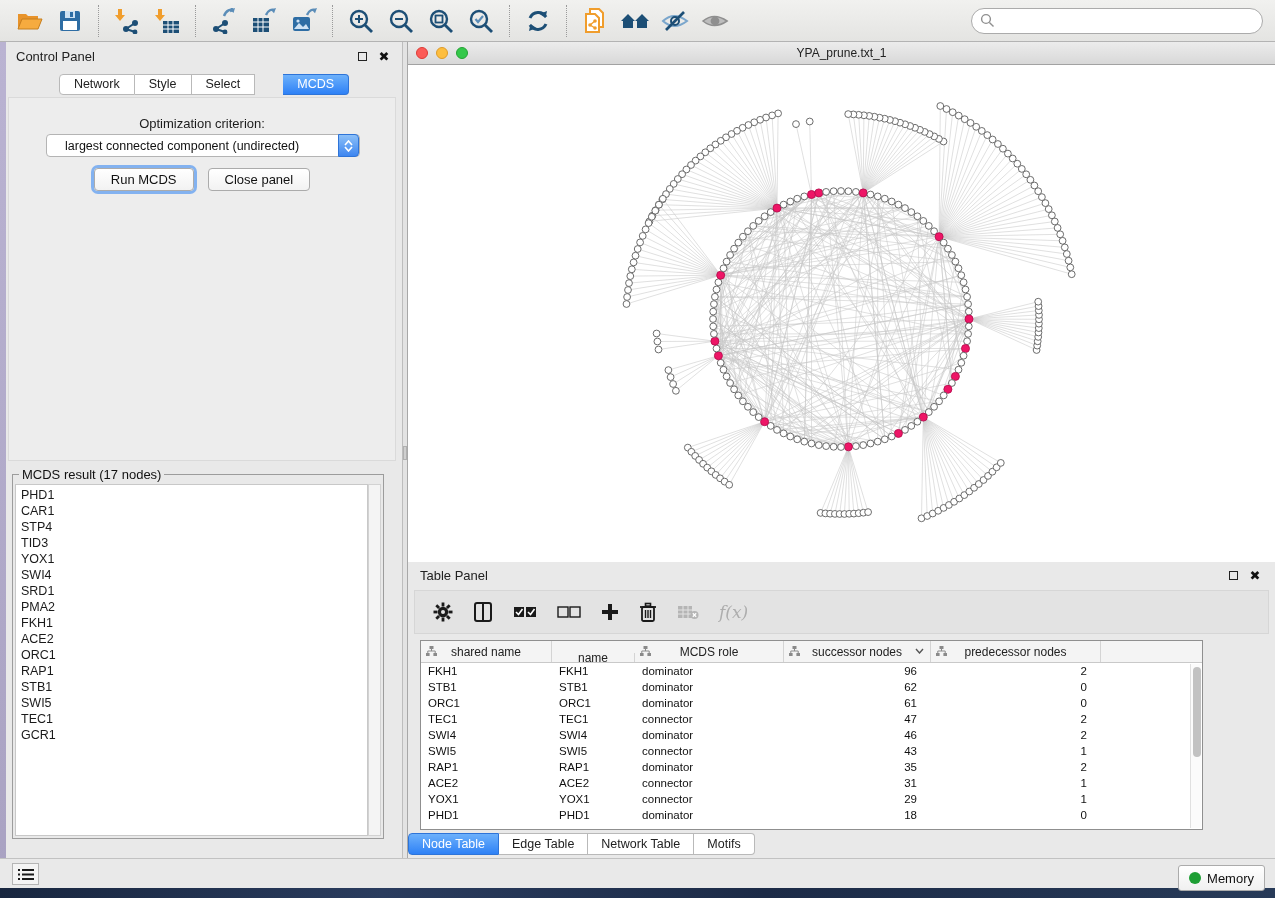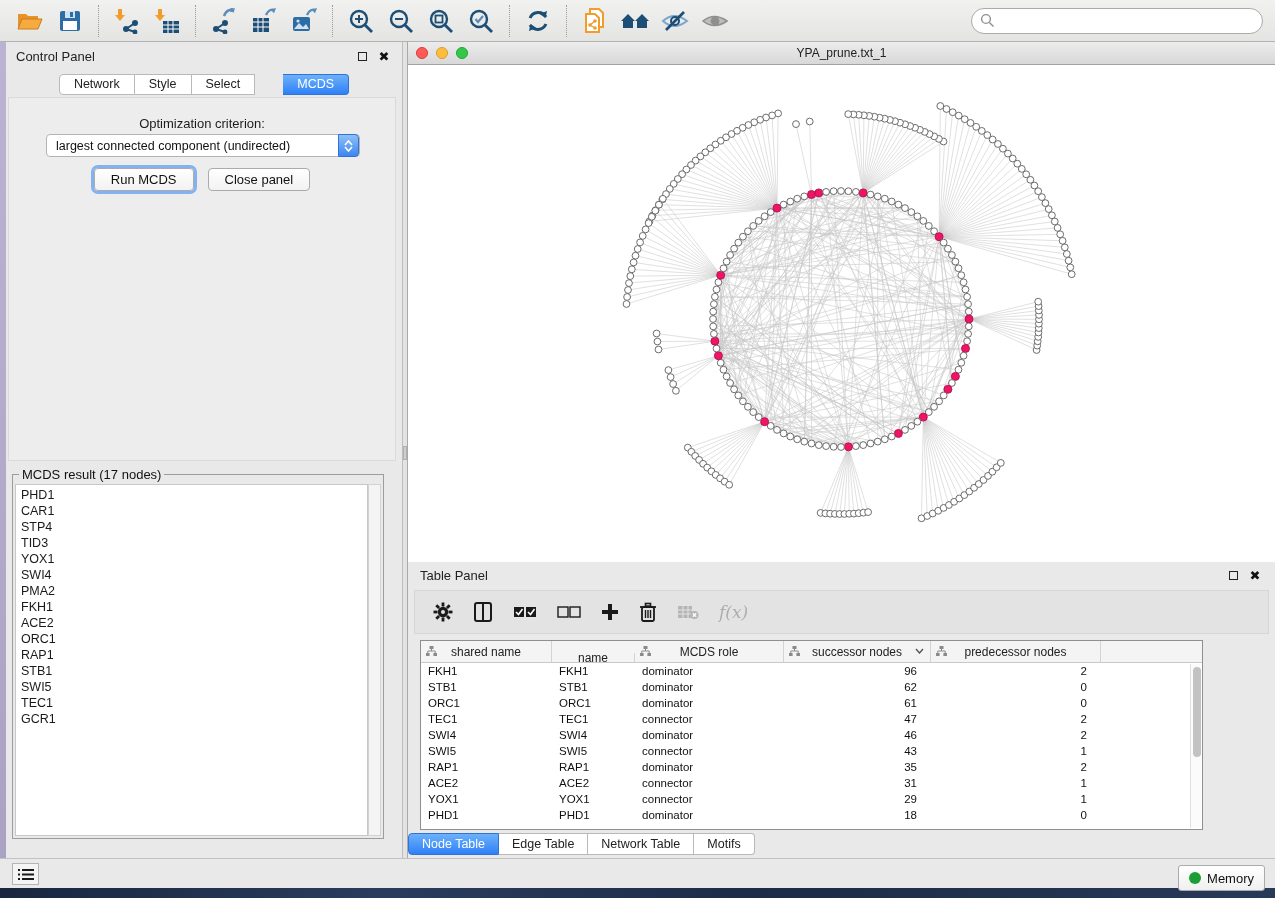--- a/index.html
+++ b/index.html
@@ -37,21 +37,21 @@
     border:1px solid #b9b9b9; border-left-width:0; color:#222; }
   .ctab:first-child { border-left-width:1px; border-radius:4px 0 0 4px; }
   .ctab:last-child { border-radius:0 4px 4px 0; }
   .ctab.active { background:linear-gradient(#6db1fb,#2e81f6); color:#fff; border-color:#2e74d8;margin-left:28px; }
 
   .opt-box { position:absolute; left:2px; top:55px; width:388px; height:364px;
     background:#ededed; border:1px solid #dadada; }
   .opt-label { text-align:center; margin-top:18px; font-size:13px; color:#1c1c1c; }
   .select { position:absolute; left:37px; top:36px; width:314px; height:23px; background:#fff;
     border:1px solid #b4b4b4; border-radius:4px; font-size:12.5px; display:flex; align-items:center;
-    padding-left:9px; color:#111; }
+    padding-left:18px; color:#111; }
   .select .cap { position:absolute; right:0; top:-1px; width:21px; height:23px;
     background:linear-gradient(#8cc0f8,#3e86f0); border-radius:0 4px 4px 0; border:1px solid #2e74d8;
     display:flex; flex-direction:column; align-items:center; justify-content:center; color:#fff; }
   .cap svg { display:block; }
   .btnrow { position:absolute; left:0; top:70px; width:100%; display:flex; justify-content:center; gap:14px; }
   .pbtn { height:23px; padding:0 16px; background:linear-gradient(#ffffff,#f2f2f2); border:1px solid #ababab;
     border-radius:4px; font-size:13px; color:#111; line-height:21px; }
   .pbtn.focusring { box-shadow:0 0 0 3px rgba(95,158,240,.75); }
 
   fieldset.mcds-result { position:absolute; left:6px; top:425px; width:372px; height:372px;
@@ -309,20 +309,21 @@
 
   <fieldset class="mcds-result">
     <legend>MCDS result (17 nodes)</legend>
     <div class="mcds-list">
         <div>PHD1</div>
         <div>CAR1</div>
         <div>STP4</div>
         <div>TID3</div>
         <div>YOX1</div>
         <div>SWI4</div>
+        <div>SRD1</div>
         <div>PMA2</div>
         <div>FKH1</div>
         <div>ACE2</div>
         <div>ORC1</div>
         <div>RAP1</div>
         <div>STB1</div>
         <div>SWI5</div>
         <div>TEC1</div>
         <div>GCR1</div>
       </div>

